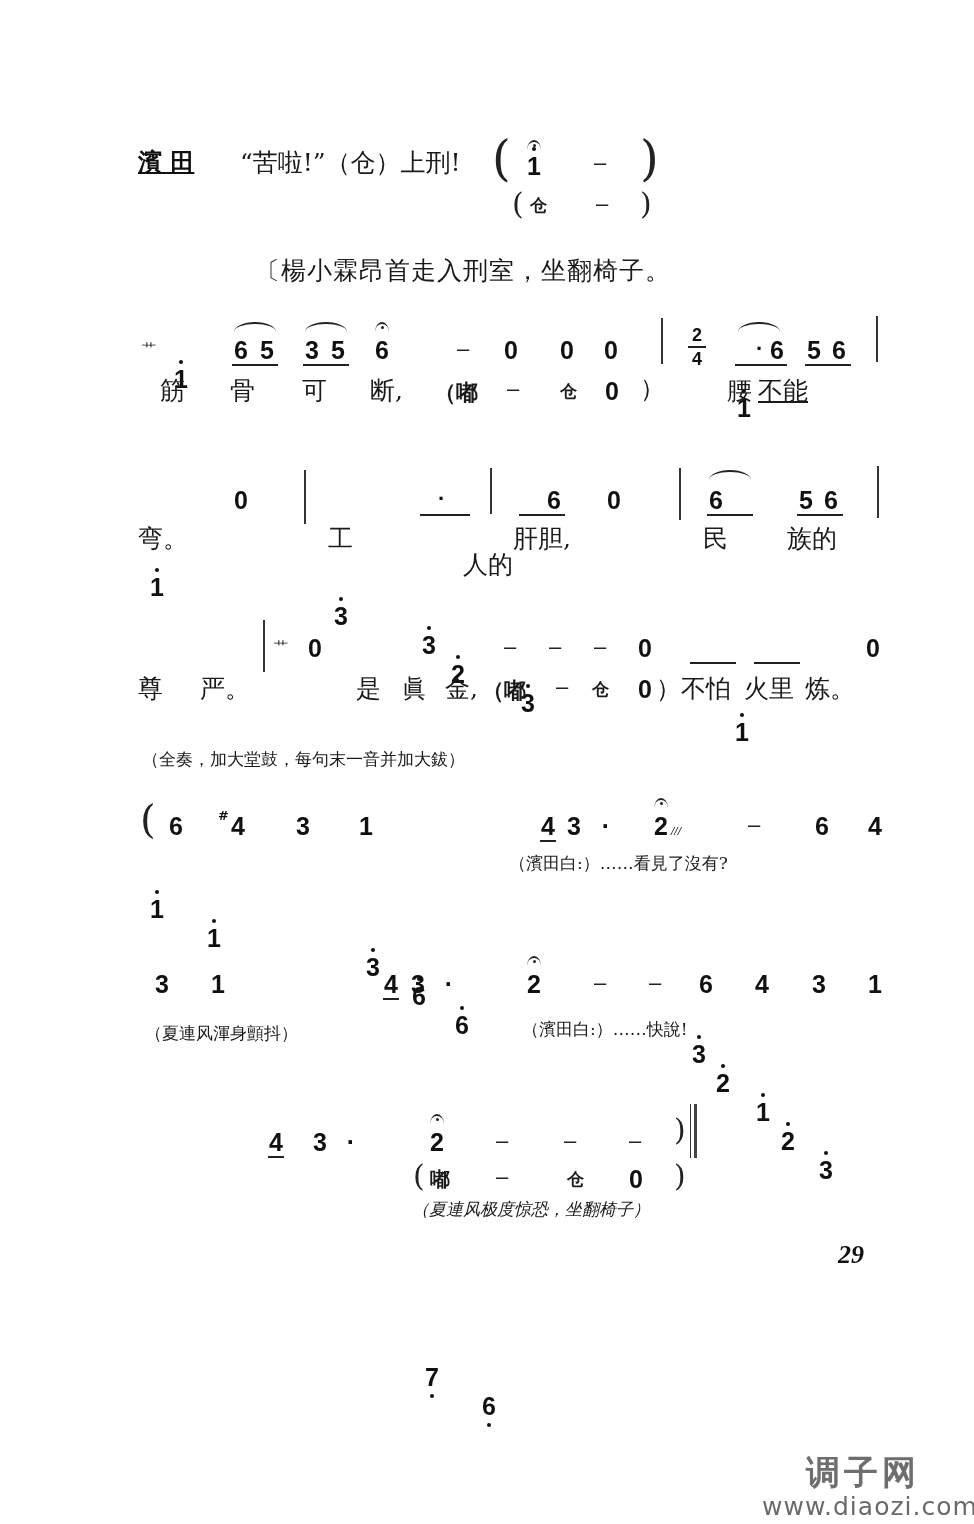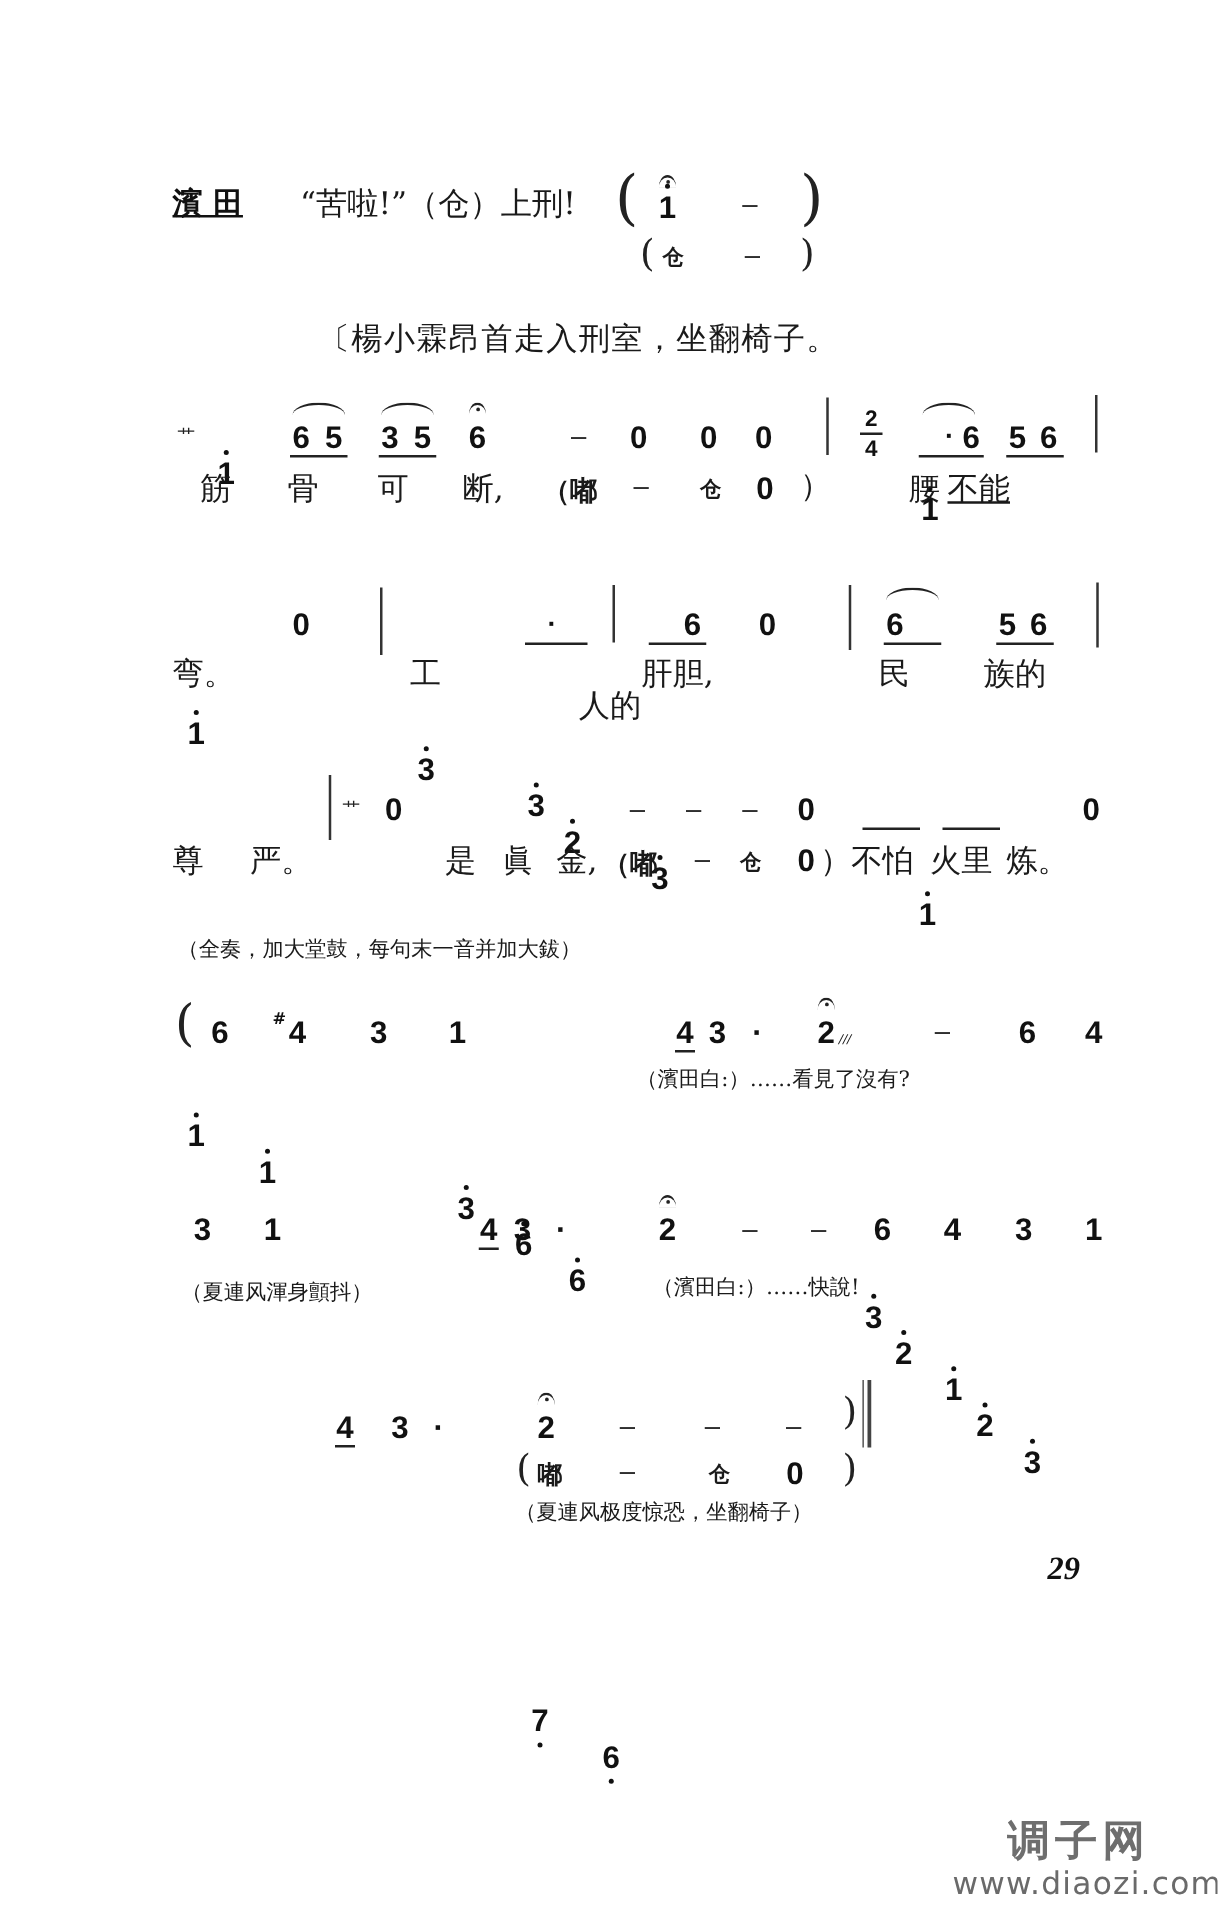--- a/index.html
+++ b/index.html
@@ -202,18 +202,18 @@
 <div class="abs paren" style="left:674px; top:1112px;">)</div>
 <div class="bar" style="left:690px; top:1104px; height:54px; width:1px;"></div>
 <div class="bar" style="left:694px; top:1104px; height:54px; width:3px; background:#444;"></div>
 
 <div class="abs paren" style="left:413px; top:1158px;">(</div>
 <div class="abs cn-small" style="left:430px; top:1166px; font-size:20px; font-weight:bold;">嘟</div>
 <div class="abs dash" style="left:492px; top:1164px;">–</div>
 <div class="abs cn-small" style="left:567px; top:1168px; font-weight:bold;">仓</div>
 <div class="abs n" style="left:625px; top:1165px;">0</div>
 <div class="abs paren" style="left:674px; top:1158px;">)</div>
-<div class="abs cn-small" style="left:412px; top:1198px;">（夏連风极度惊恐，坐翻椅子）</div>
+<div class="abs cn-small" style="left:412px; top:1198px;font-style:italic;">（夏連风极度惊恐，坐翻椅子）</div>
 
 <div class="abs pagenum" style="left:838px; top:1240px;">29</div>
 
 <div class="abs wm1" style="left:806px; top:1450px;">调子网</div>
 <div class="abs wm2" style="left:762px; top:1492px;">www.diaozi.com</div>
 
 </body></html>

